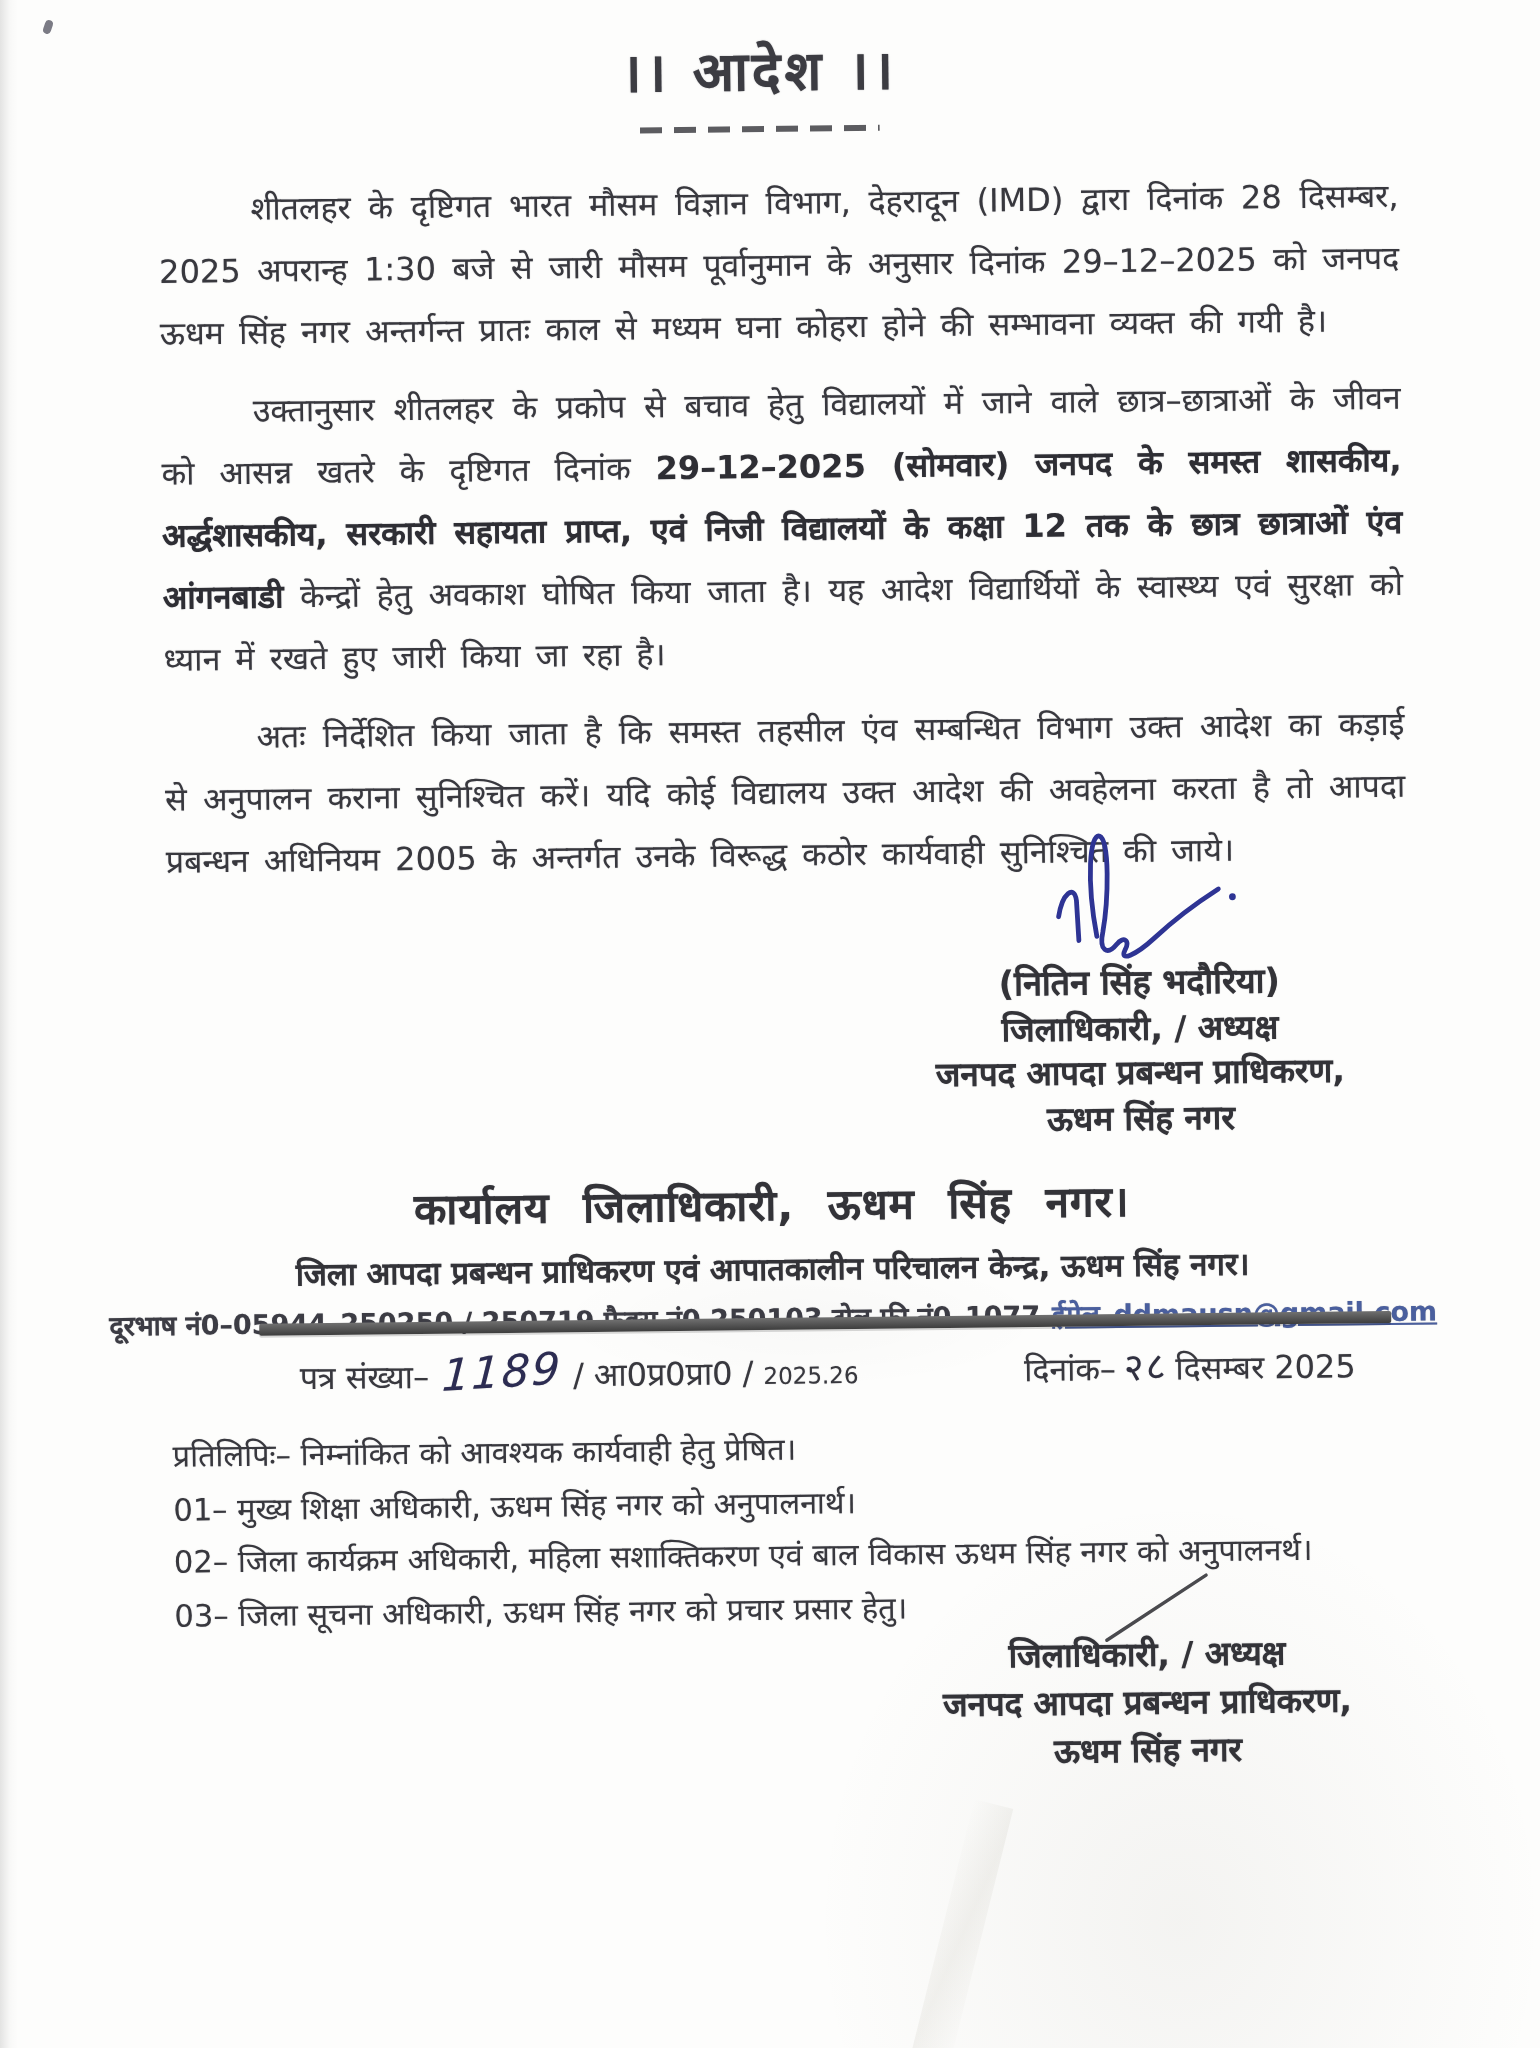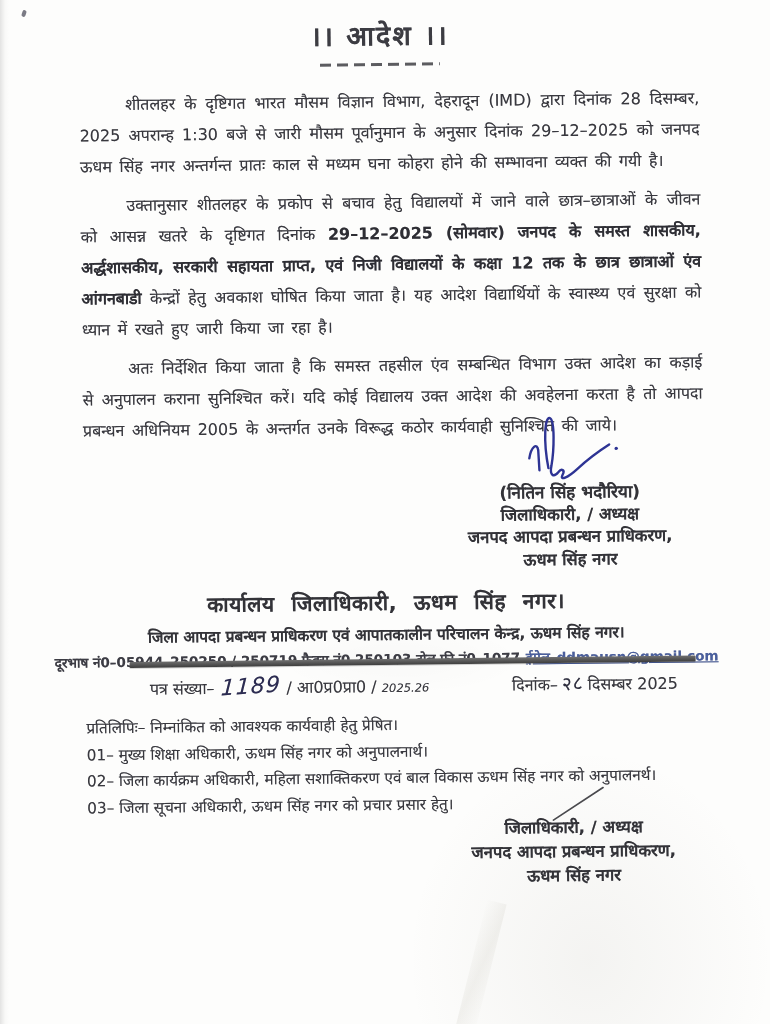--- a/index.html
+++ b/index.html
@@ -72,21 +72,21 @@
   .refrow {
     position: absolute; left: 148px; top: 672px; width: 528px;
     display: flex; justify-content: space-between; align-items: baseline;
     font-size: 16px; color: #38383e; text-shadow: 0 0 0.5px rgba(60,60,70,.4);
   }
   .refrow .hand {
     display: inline-block; font-size: 22px; font-style: italic;
     letter-spacing: 1px; color: #2c2c52;
     transform: rotate(-3deg) skewX(-7deg); margin: 0 6px;
   }
-  .refrow .yr { font-size: 11.5px; margin-left: 5px; font-style: italic; }
+  .refrow .yr { font-size: 11.5px; margin-left: 5px; }
   .refrow .hand-date {
     display: inline-block; font-size: 19px; letter-spacing: 1px;
     color: #303040; margin: 0 4px; transform: rotate(-2deg);
   }
   .distribution {
     position: absolute; left: 84px; top: 712px; width: 626px;
     font-size: 15.3px; line-height: 26.5px; color: #38383e;
     text-shadow: 0 0 0.5px rgba(60,60,70,.4);
   }
   .distribution div { margin: 0; }

